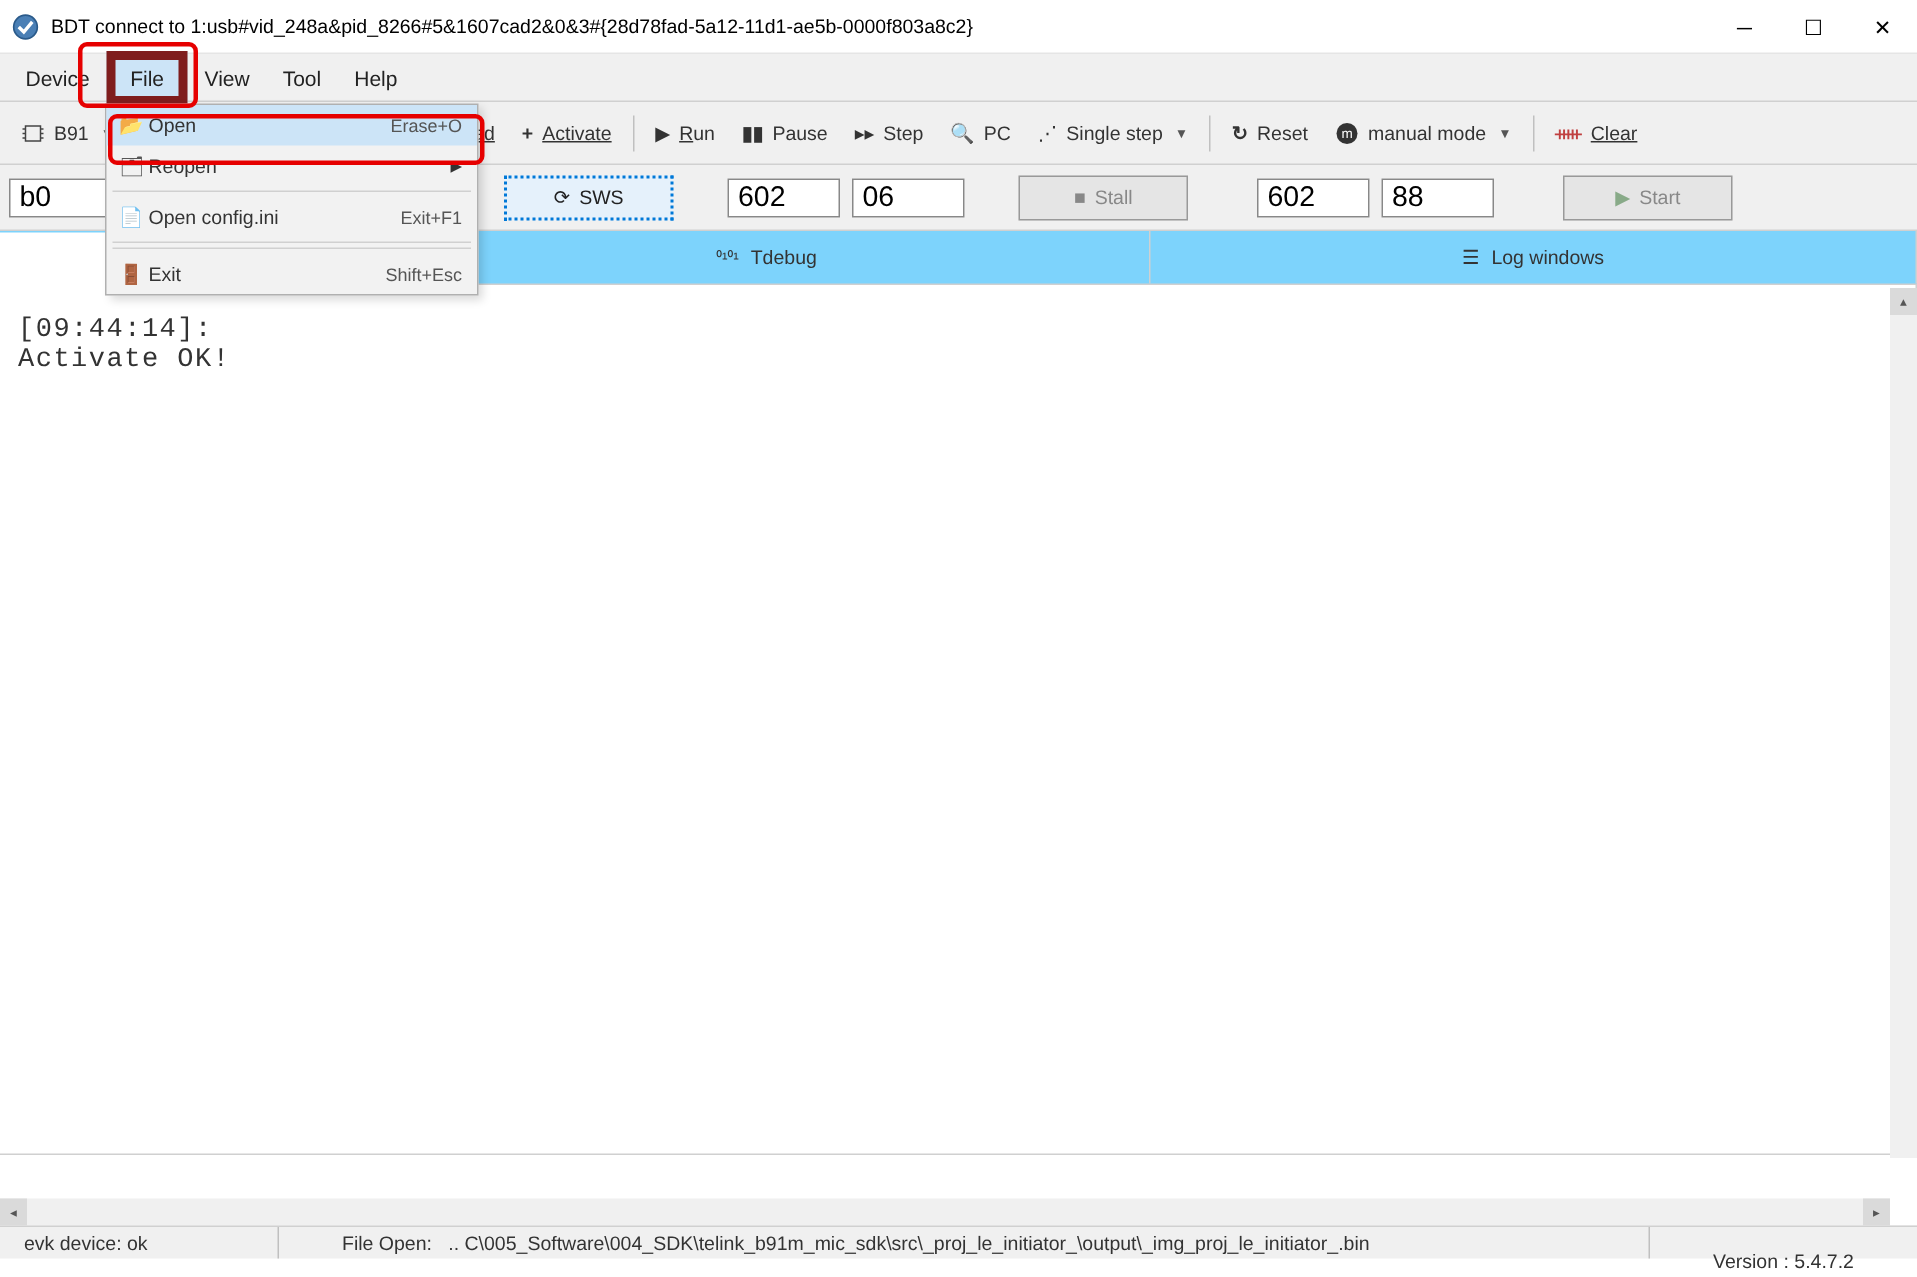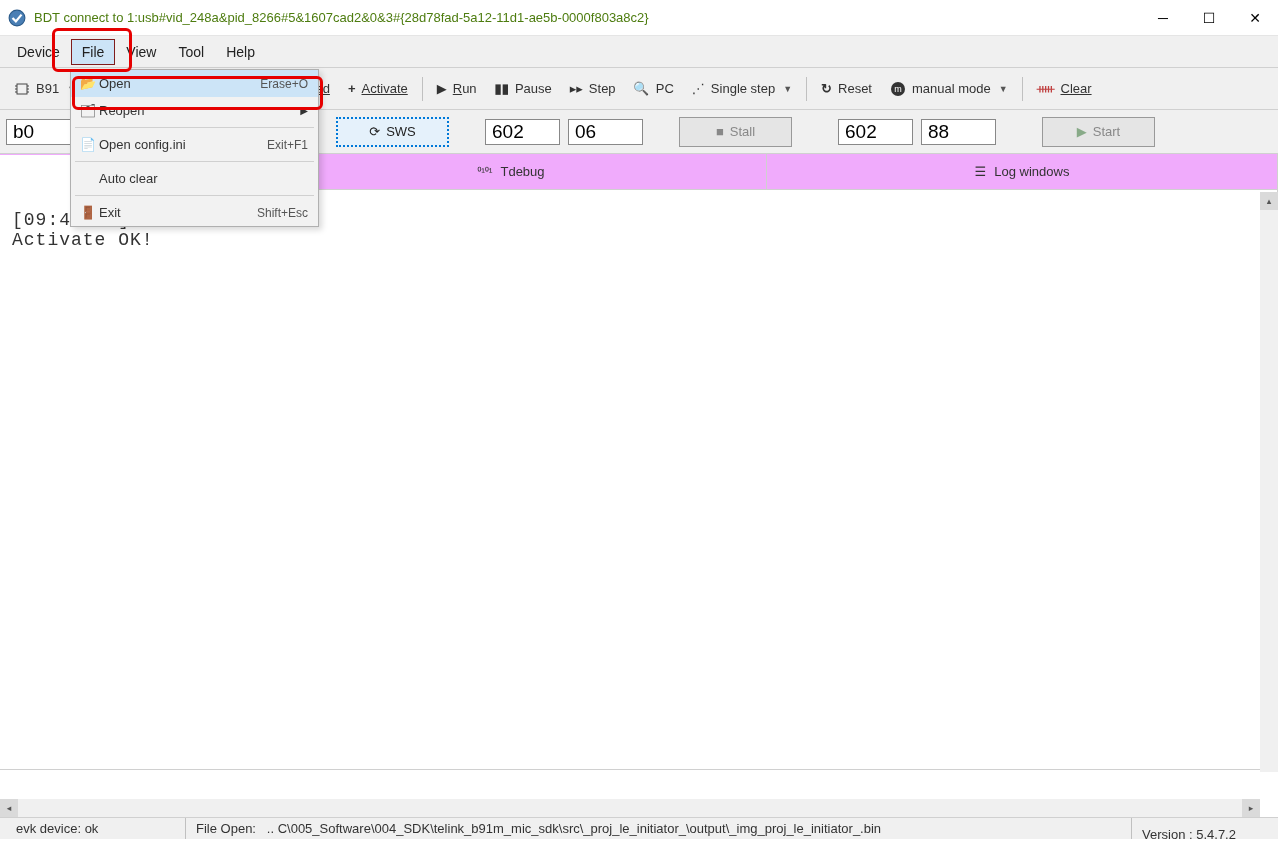--- a/index.html
+++ b/index.html
@@ -1,41 +1,41 @@
 <!DOCTYPE html>
 <html><head>
 <meta charset="utf-8">
 <style>
 * { box-sizing: border-box; margin: 0; padding: 0; font-family: 'Segoe UI', Tahoma, sans-serif; }
 body { background: #fff; width: 1278px; height: 851px; overflow: hidden; position: relative; }
 
 .titlebar { height: 36px; display: flex; align-items: center; padding: 0 8px; background: #fff; border-bottom: 1px solid #e5e5e5; }
 .titlebar .app-icon { width: 18px; height: 18px; margin-right: 8px; }
-.titlebar .title-text { font-size: 13px; color: #4d7c0f; flex: 1; }
+.titlebar .title-text { font-size: 13px; color: #000000; flex: 1; }
 .window-controls { display: flex; position: absolute; right: 0; top: 0; height: 36px; }
 .window-controls div { width: 46px; height: 36px; display: flex; align-items: center; justify-content: center; font-size: 14px; cursor: pointer; }
 
 .menubar { height: 32px; background: #f0f0f0; display: flex; align-items: center; padding: 0 6px; border-bottom: 1px solid #d0d0d0; position: relative; }
 .menubar .menu-item { padding: 5px 11px; font-size: 14px; cursor: pointer; color: #222; }
-.menubar .menu-item.selected { background: #cce4f7; border: 1px solid #7f1d1d; padding: 4px 10px; }
+.menubar .menu-item.selected { background: #cce4f7; border: 6px solid #7f1d1d; padding: 4px 10px; }
 
 .toolbar { height: 42px; background: #f0f0f0; display: flex; align-items: center; padding: 0 6px; gap: 2px; border-bottom: 1px solid #d0d0d0; }
 .tb-btn { display: flex; align-items: center; gap: 6px; padding: 4px 8px; font-size: 13px; cursor: pointer; color: #333; white-space: nowrap; }
 .tb-btn .u { text-decoration: underline; }
 .tb-sep { width: 1px; height: 24px; background: #c0c0c0; margin: 0 4px; }
 .tb-caret { font-size: 9px; margin-left: 2px; color: #555; }
 
 .toolbar2 { height: 44px; background: #f0f0f0; display: flex; align-items: center; padding: 0 6px; gap: 8px; border-bottom: 1px solid #d0d0d0; }
 .txtbox { height: 26px; border: 1px solid #888; background: #fff; padding: 0 6px; font-size: 19px; color: #000; }
 .txtbox.ghost { color: #888; }
 .btn { height: 30px; border: 1px solid #999; background: #e9e9e9; padding: 0 14px; font-size: 13px; display: flex; align-items: center; gap: 6px; cursor: pointer; color: #333; }
 .btn.sws-selected { border: 2px dotted #0078d7; background: #e5f1fb; color: #222; }
 .btn.disabled { color: #888; background: #e5e5e5; }
 
-.tabs { height: 36px; background: #f0abfc; display: flex; border-bottom: 1px solid #d0d0d0; }
+.tabs { height: 36px; background: #7dd3fc; display: flex; border-bottom: 1px solid #d0d0d0; }
 .tab { flex: 1; display: flex; align-items: center; justify-content: center; gap: 8px; font-size: 13px; border-right: 1px solid #d0d0d0; cursor: pointer; color: #333; }
 .tab.first { background: #fff; border-bottom: 1px solid #fff; position: relative; top: 1px; flex: 0.5; }
 
 .content { position: relative; height: 580px; background: #fff; overflow: auto; border-bottom: 1px solid #d0d0d0; border-right: 1px solid #d0d0d0;}
 .content-text { font-family: 'Courier New', monospace; font-size: 18px; padding: 20px 12px; white-space: pre; color: #333; letter-spacing: 1px; }
 
 .dropdown-menu { position: absolute; top: 69px; left: 70px; width: 249px; background: #f2f2f2; border: 1px solid #b0b0b0; box-shadow: 3px 3px 6px rgba(0,0,0,0.15); z-index: 100; }
 .dropdown-menu .dditem { display: flex; align-items: center; padding: 6px 10px 6px 6px; font-size: 13px; cursor: pointer; color: #333; }
 .dropdown-menu .dditem .ddicon { width: 22px; display: flex; justify-content: center; font-size: 13px; color: #555; }
 .dropdown-menu .dditem .ddlabel { flex: 1; }
@@ -47,21 +47,21 @@
 .red-box1 { position: absolute; left: 52px; top: 28px; width: 80px; height: 44px; border: 3px solid #e60000; border-radius: 6px; z-index: 200; pointer-events: none; }
 .red-box2 { position: absolute; left: 72px; top: 76px; width: 251px; height: 34px; border: 3px solid #e60000; border-radius: 6px; z-index: 200; pointer-events: none; }
 
 .scroll-v { position: absolute; right: 0; top: 192px; width: 18px; height: 580px; background: #f0f0f0; }
 .scroll-v .thumb-up { position: absolute; top: 0; width:18px; height: 18px; background: #dadada; display:flex;align-items:center;justify-content:center;font-size:9px;color:#555;}
 
 .scroll-h { position: absolute; left: 0; bottom: 34px; right:18px; height: 18px; background: #f0f0f0; display:flex; }
 .scroll-h .hbtn { width:18px; height:18px; background:#dadada; display:flex;align-items:center;justify-content:center;font-size:9px;color:#555; }
 .scroll-h .htrack { flex:1; }
 
-.statusbar { position: absolute; left:0; right:0; bottom: 12px; height: 22px; background: #f0f0f0; display: flex; align-items: center; font-size: 13px; color: #333; padding: 0 6px; border-top:1px solid #d0d0d0;}
+.statusbar { position: absolute; left:0; right:0; bottom: 12px; height: 22px; background: #f0f0f0; display: flex; align-items: flex-start; font-size: 13px; color: #333; padding: 0 6px; border-top:1px solid #d0d0d0;gap:32px;}
 .statusbar .sbcell { padding: 0 10px; border-right: 1px solid #c0c0c0; height:100%; display:flex; align-items:center;}
 .statusbar .sbcell:last-child { border-right:none;margin-top:12px; }
 
 .ghost-bg { position:absolute; color:#bbb; z-index:1; font-size:13px; }
 
 svg.icon { width: 16px; height: 16px; }
 </style>
 </head>
 <body>
 
@@ -236,24 +236,20 @@
     <span class="ddlabel">Reopen</span>
     <span class="ddarrow">▶</span>
   </div>
   <div class="ddsep"></div>
   <div class="dditem">
     <span class="ddicon">📄</span>
     <span class="ddlabel">Open config.ini</span>
     <span class="ddshortcut">Exit+F1</span>
   </div>
   <div class="ddsep"></div>
-  <div class="dditem">
-    <span class="ddicon"></span>
-    <span class="ddlabel">Auto clear</span>
-  </div>
   <div class="ddsep"></div>
   <div class="dditem">
     <span class="ddicon">🚪</span>
     <span class="ddlabel">Exit</span>
     <span class="ddshortcut">Shift+Esc</span>
   </div>
 </div>
 
 <div class="ghost-bg" style="top:170px; left:200px;">Download</div>
 <div class="ghost-bg" style="top:170px; left:176px;">↓</div>

